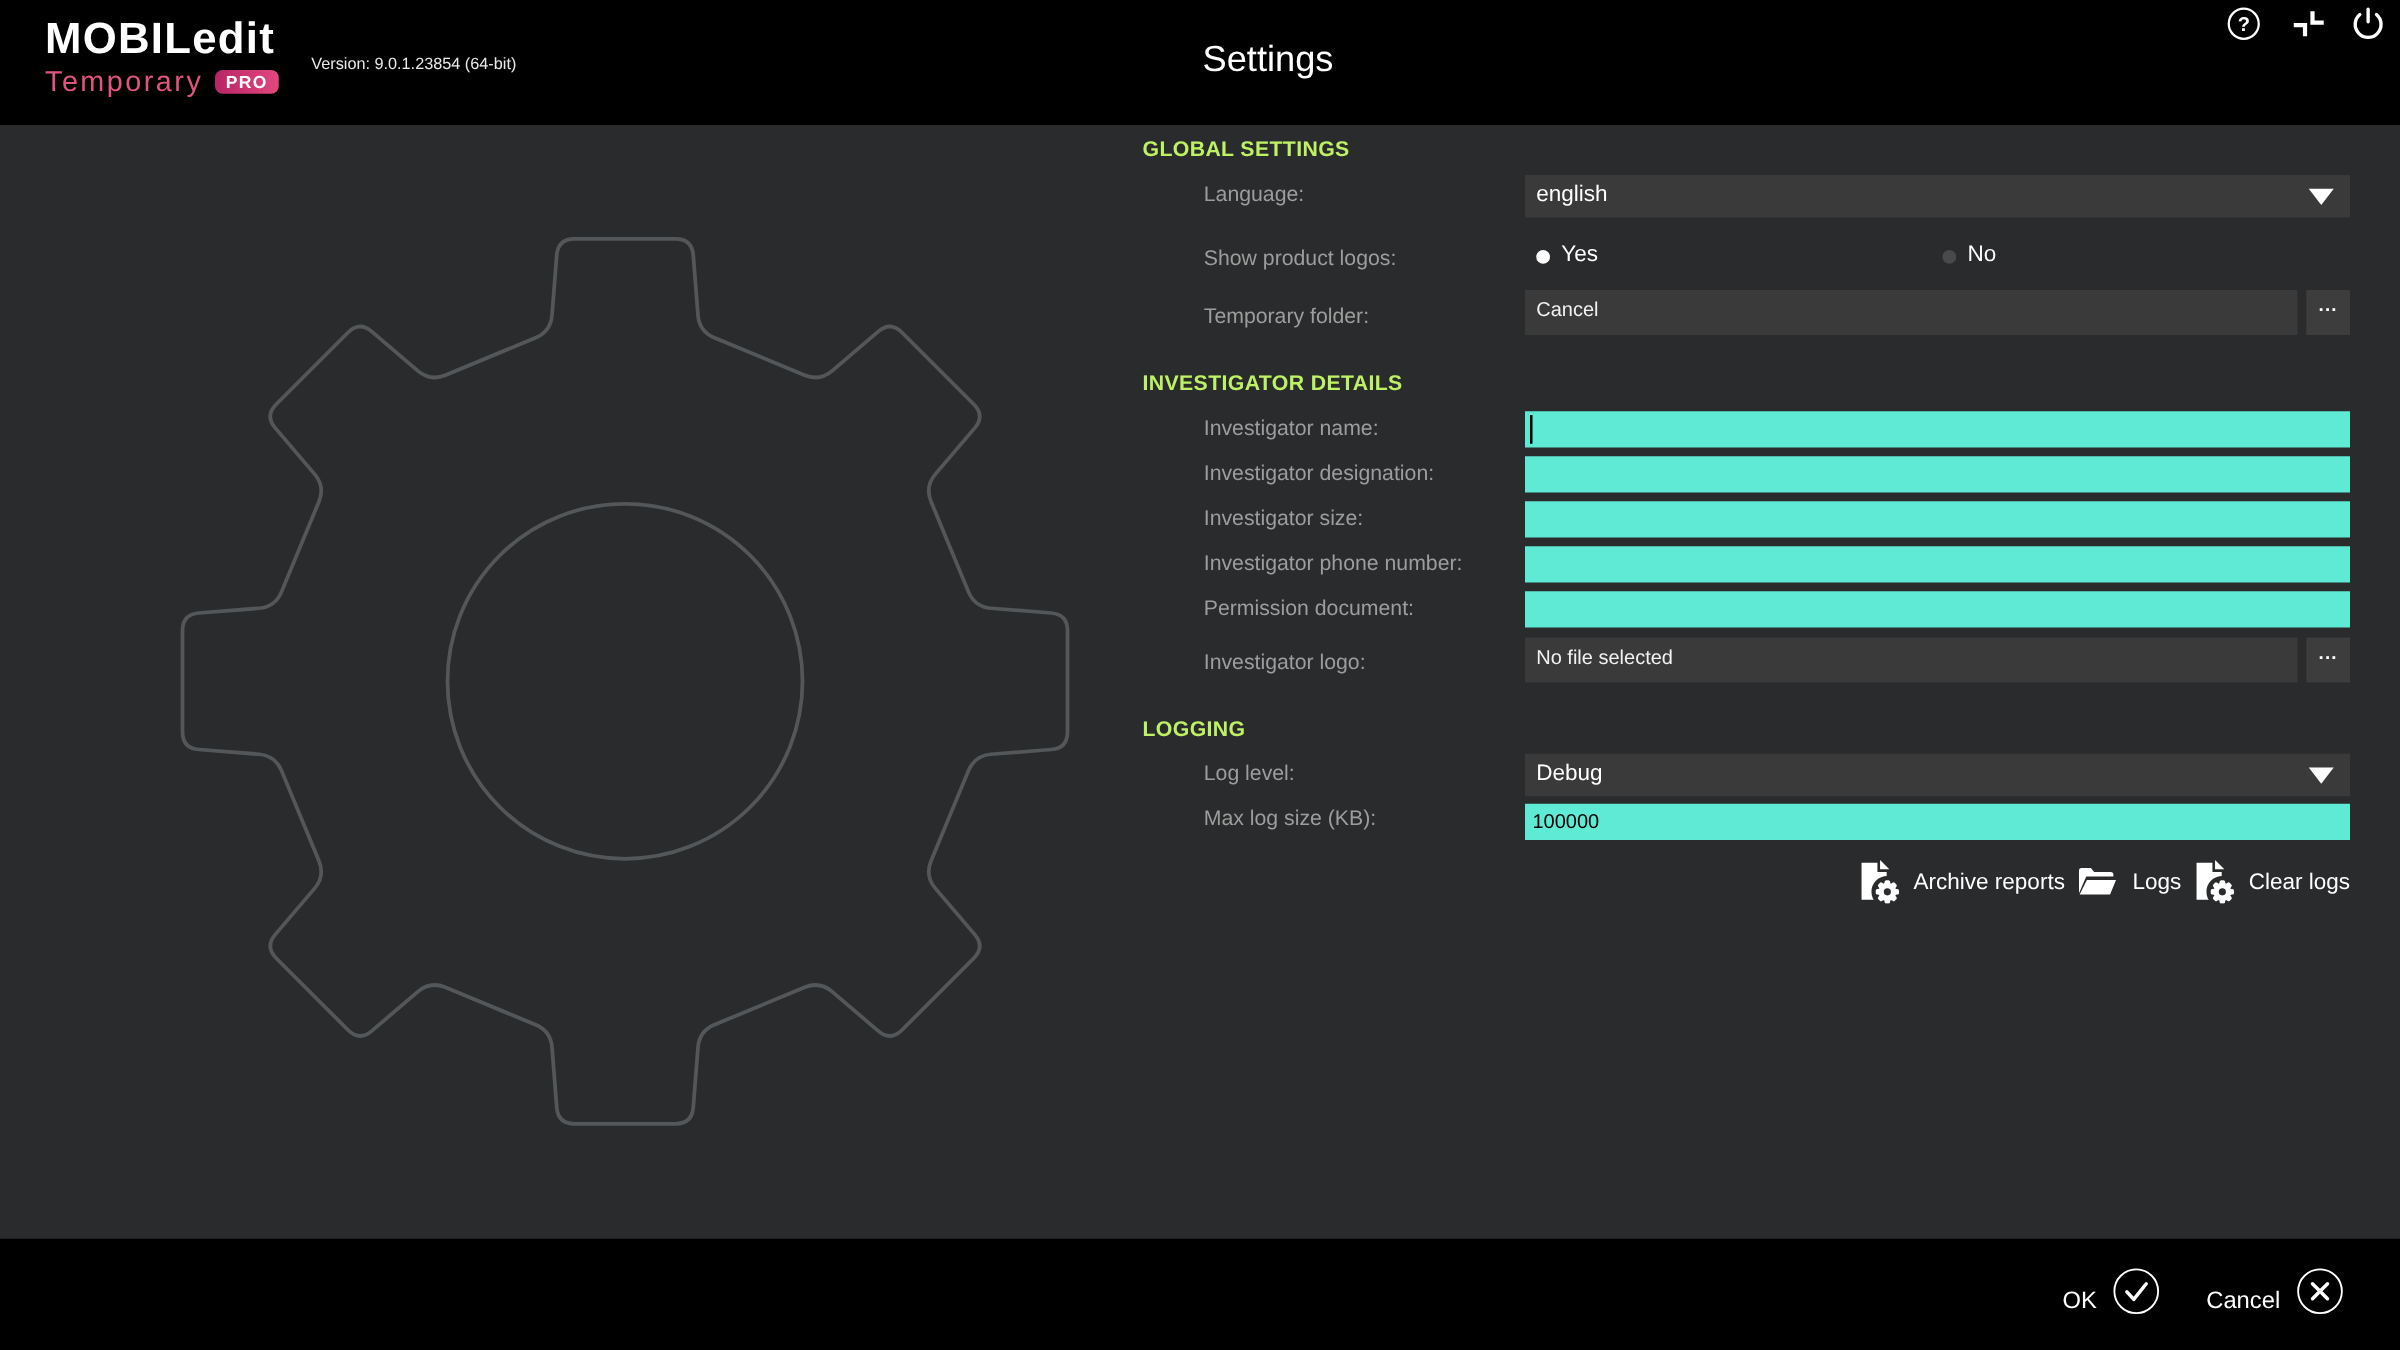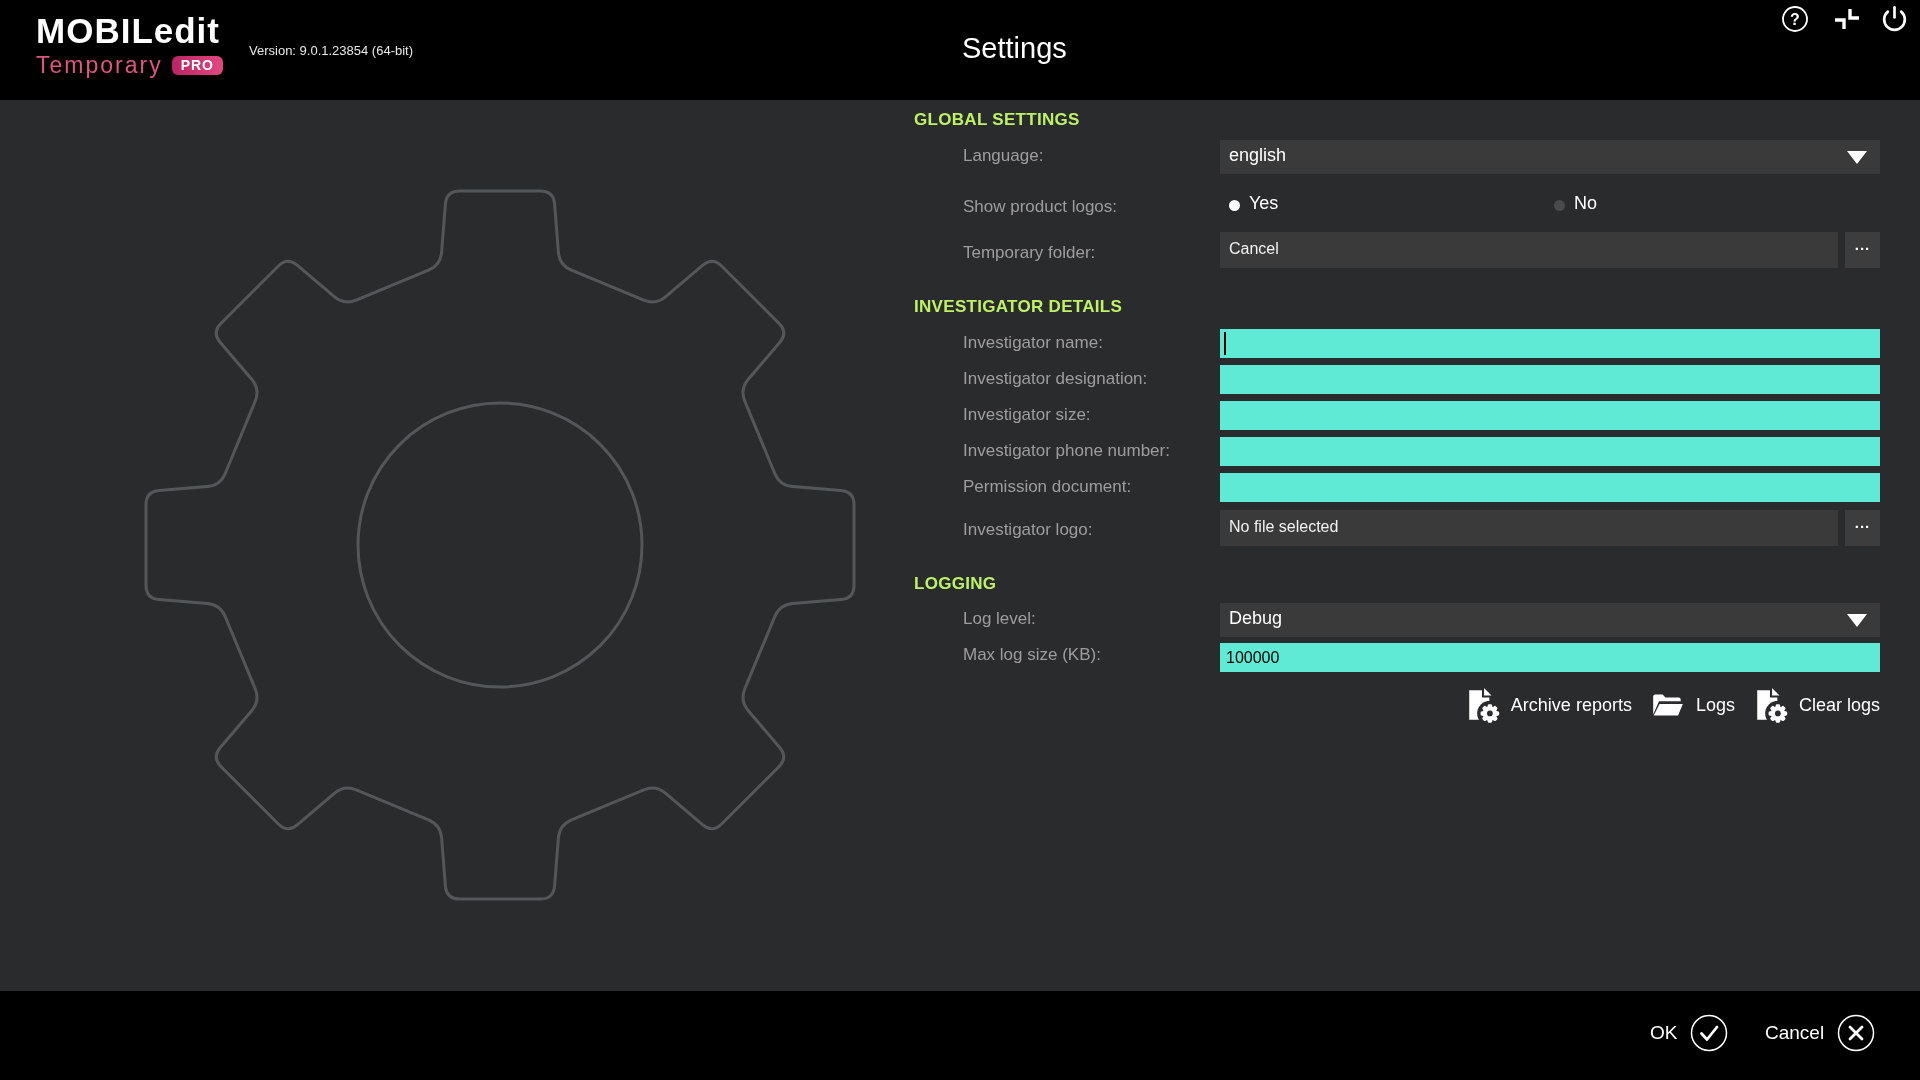--- a/index.html
+++ b/index.html
@@ -19,21 +19,21 @@
   .pro-badge {
     margin-left:9px; padding:1px 9px 2px 9px;
     background:linear-gradient(90deg,#b82465,#e2487f);
     border-radius:6px; color:#fff; font-size:14px; font-weight:700; letter-spacing:1px;
   }
   .version { position:absolute; left:249px; top:43px; font-size:13px; color:#e8e8e8; }
   .page-title { position:absolute; left:962px; top:32px; font-size:29px; font-weight:300; color:#fff; }
   .winbtn { position:absolute; top:4px; cursor:pointer; }
   
   .footbar { position:absolute; left:0; top:991px; width:1920px; height:89px; background:#000; }
-  .foot-btn { position:absolute; display:flex; align-items:center; gap:13px; top:1014px; cursor:pointer; }
+  .foot-btn { position:absolute; display:flex; align-items:flex-end; gap:13px; top:1014px; cursor:pointer; }
   .foot-btn span { font-size:19px; color:#fff; }
   
   .gear-art { position:absolute; left:110px; top:155px; }
   
   .sec-heading { position:absolute; left:914px; font-size:17px; font-weight:700; color:#bef264; letter-spacing:0.3px; }
   .f-label { position:absolute; left:963px; font-size:17px; color:#9d9d9d; }
   .dropdown {
     position:absolute; left:1220px; width:660px; height:34px;
     background:#3a3a3a; cursor:pointer;
   }
@@ -58,21 +58,21 @@
     width:100%; height:100%; border:none; outline:none; background:#5eead4;
     font-size:16px; color:#000; padding:0 6px; font-family:"Liberation Sans",sans-serif;
   }
   .caret { position:absolute; left:4px; top:3px; width:2px; height:23px; background:#000; }
   .radio-dot { position:absolute; width:11px; height:11px; border-radius:50%; cursor:pointer; }
   .radio-on { background:#fff; }
   .radio-off { background:#4a4a4a; }
   .radio-label { position:absolute; font-size:18px; color:#fff; cursor:pointer; }
   .actions-row {
     position:absolute; left:1220px; top:685px; width:660px; height:40px;
-    display:flex; justify-content:flex-end; align-items:center; gap:18px;
+    display:flex; justify-content:flex-end; align-items:center; gap:8px;
   }
   .action-btn { display:flex; align-items:center; gap:10px; cursor:pointer; }
   .action-btn span { font-size:18px; color:#fff; }
 </style>
 </head>
 <body>
 
 <svg class="gear-art" width="780" height="780" viewBox="0 0 780 780">
   <path fill="none" stroke="#545759" stroke-width="3" stroke-linejoin="round" d="M318.5,115.2 Q330.5,110.2 331.6,97.3 L335.4,49.0 Q336.5,36.0 349.5,36.0 L430.5,36.0 Q443.5,36.0 444.6,49.0 L448.4,97.3 Q449.5,110.2 461.5,115.2 L533.8,145.2 Q545.8,150.1 555.7,141.7 L592.5,110.3 Q602.4,101.8 611.6,111.0 L669.0,168.4 Q678.2,177.6 669.7,187.5 L638.3,224.3 Q629.9,234.2 634.8,246.2 L664.8,318.5 Q669.8,330.5 682.7,331.6 L731.0,335.4 Q744.0,336.5 744.0,349.5 L744.0,430.5 Q744.0,443.5 731.0,444.6 L682.7,448.4 Q669.8,449.5 664.8,461.5 L634.8,533.8 Q629.9,545.8 638.3,555.7 L669.7,592.5 Q678.2,602.4 669.0,611.6 L611.6,669.0 Q602.4,678.2 592.5,669.7 L555.7,638.3 Q545.8,629.9 533.8,634.8 L461.5,664.8 Q449.5,669.8 448.4,682.7 L444.6,731.0 Q443.5,744.0 430.5,744.0 L349.5,744.0 Q336.5,744.0 335.4,731.0 L331.6,682.7 Q330.5,669.8 318.5,664.8 L246.2,634.8 Q234.2,629.9 224.3,638.3 L187.5,669.7 Q177.6,678.2 168.4,669.0 L111.0,611.6 Q101.8,602.4 110.3,592.5 L141.7,555.7 Q150.1,545.8 145.2,533.8 L115.2,461.5 Q110.2,449.5 97.3,448.4 L49.0,444.6 Q36.0,443.5 36.0,430.5 L36.0,349.5 Q36.0,336.5 49.0,335.4 L97.3,331.6 Q110.2,330.5 115.2,318.5 L145.2,246.2 Q150.1,234.2 141.7,224.3 L110.3,187.5 Q101.8,177.6 111.0,168.4 L168.4,111.0 Q177.6,101.8 187.5,110.3 L224.3,141.7 Q234.2,150.1 246.2,145.2 Z"></path>
   <circle cx="390" cy="390" r="142" fill="none" stroke="#545759" stroke-width="3"></circle>

